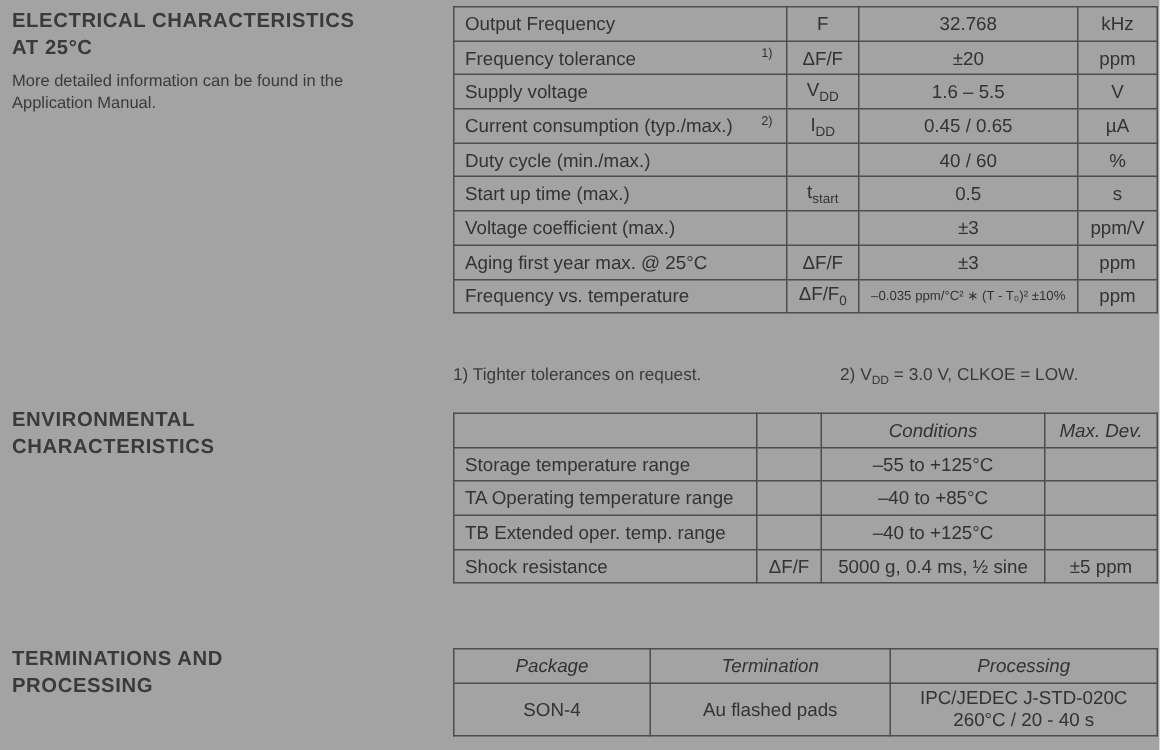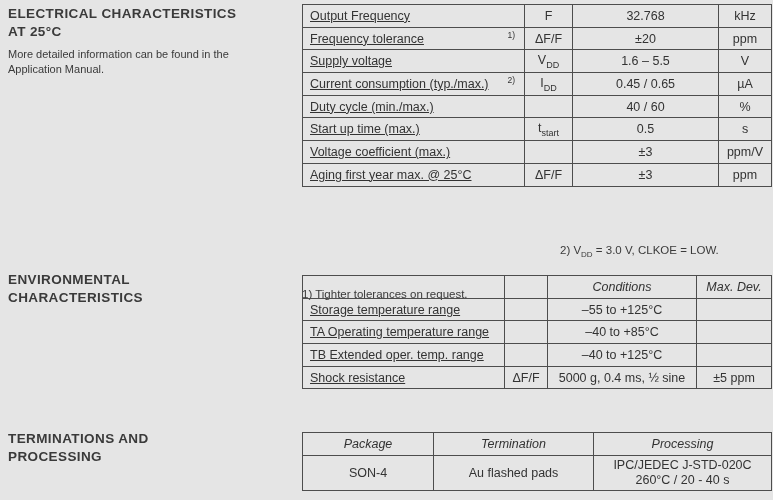--- a/index.html
+++ b/index.html
@@ -1,20 +1,20 @@
 <!DOCTYPE html>
 <html><head>
 <meta charset="utf-8">
 <style>
   * { margin:0; padding:0; box-sizing:border-box; }
   html,body { background:#fff; }
   .page {
     position:relative;
     width:773px; height:500px;
-    background:#e5e5e5;
+    background:#a3a3a3;
     font-family:"Liberation Sans", sans-serif;
     color:#333333;
     overflow:hidden;
   }
   .section-heading {
     position:absolute;
     left:8px;
     font-size:13.5px;
     font-weight:bold;
     letter-spacing:0.4px;
@@ -45,21 +45,20 @@
     padding:0 4px;
     text-align:center;
     vertical-align:middle;
     font-weight:normal;
     overflow:hidden;
   }
   table.dtable td.param {
     text-align:left;
     padding-left:7px;
     position:relative;
-    text-decoration:underline;
   }
   .sup-marker {
     position:absolute;
     right:9px; top:2px;
     font-size:8.5px;
   }
   sub { font-size:9px; }
   td.formula { font-size:8.8px; padding:0 1px; letter-spacing:0; }
   th.hdr, td.hdr { font-weight:bold;font-style:italic; }
   .footnote {
@@ -139,24 +138,30 @@
         <td></td>
         <td>±3</td>
         <td>ppm/V</td>
       </tr>
       <tr>
         <td class="param"><span>Aging first year max. @ 25°C</span></td>
         <td><span>ΔF/F</span></td>
         <td>±3</td>
         <td>ppm</td>
       </tr>
+      <tr>
+        <td class="param"><span>Frequency vs. temperature</span></td>
+        <td><span>ΔF/F</span><sub>0</sub></td>
+        <td class="formula">–0.035 ppm/°C² ∗ (T - T₀)² ±10%</td>
+        <td>ppm</td>
+      </tr>
     </tbody>
   </table>
 
-  <div class="footnote" style="left:302px;margin-top:44px;">1) Tighter tolerances on request.</div>
+  <div class="footnote" style="left:302px;">1) Tighter tolerances on request.</div>
   <div class="footnote" style="left:560px;"><span>2) V</span><sub>DD</sub><span> = 3.0 V, CLKOE = LOW.</span></div>
 
   <table class="dtable" id="env-table" style="top:275px;">
     <colgroup>
         <col style="width:202px">
         <col style="width:43px">
         <col style="width:149px">
         <col style="width:75px">
       </colgroup>
     <tbody>

